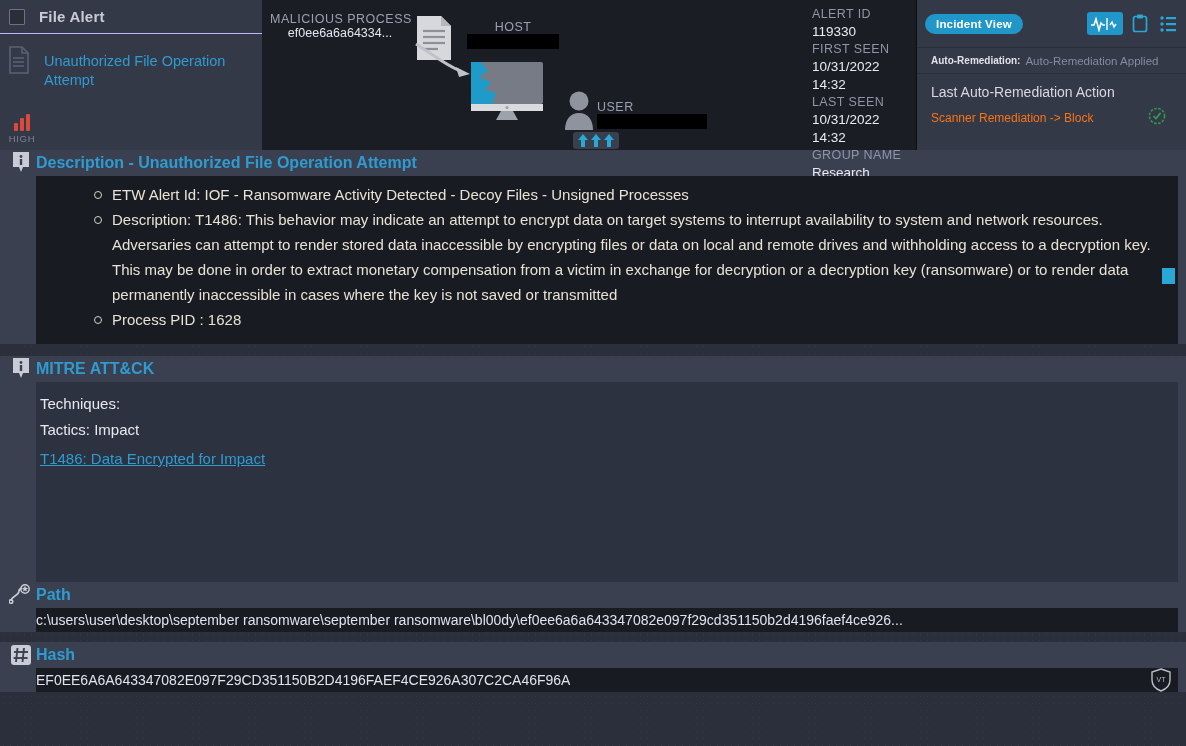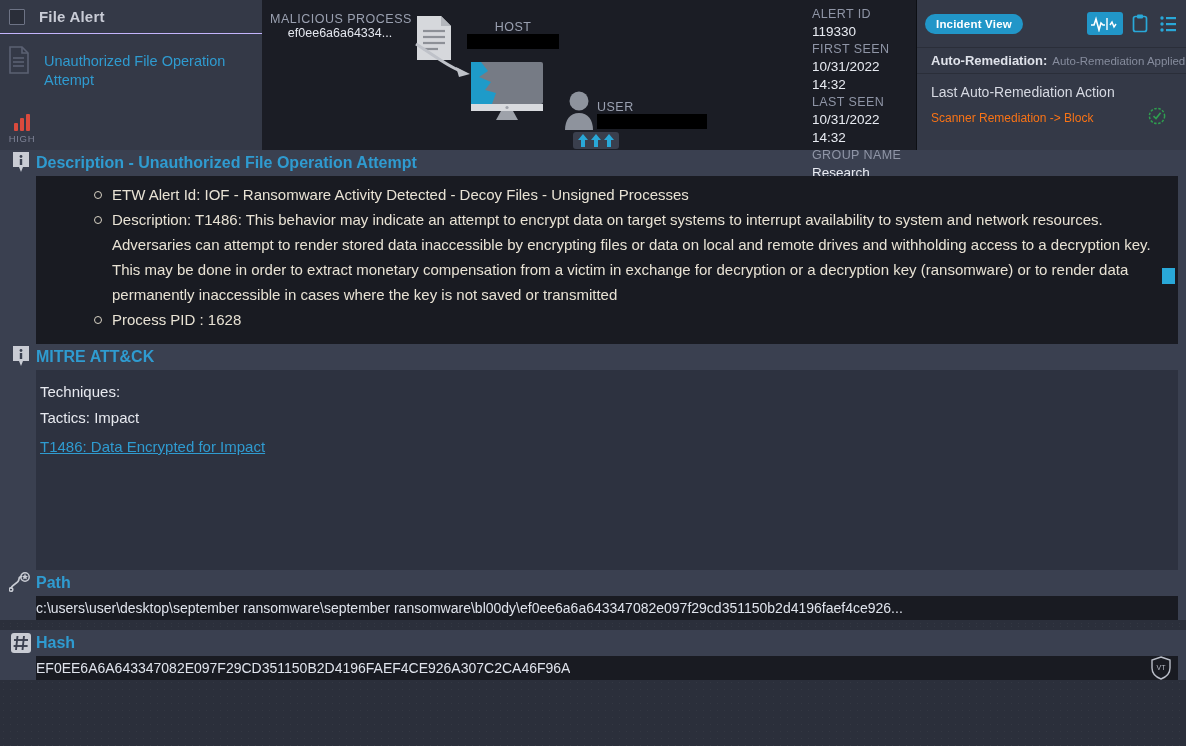--- a/index.html
+++ b/index.html
@@ -82,37 +82,37 @@
   .icon-btns { display: flex; gap: 5px; align-items: center; }
   .ibtn {
     width: 23px; height: 23px; display: flex; align-items: center; justify-content: center;
     border-radius: 3px;
   }
   .ibtn.filled { background: #2196c8; width: 36px; }
   .rem-row1 {
     height: 26px; display: flex; align-items: center; gap: 5px;
     padding-left: 14px; border-bottom: 1px solid #2a2e39;
   }
-  .rem-strong { color: #dfe2ea; font-size: 13px; font-weight: bold; }
+  .rem-strong { color: #dfe2ea; font-size: 10px; font-weight: bold; }
   .rem-sub { color: #868c9d; font-size: 11.5px; }
   .rem-body { padding: 10px 12px 0 14px; }
   .rem-h2 { color: #d6d9e2; font-size: 14px; margin-bottom: 7px; }
   .rem-action-row { display: flex; align-items: center; justify-content: space-between; padding-right: 8px; }
   .rem-action { color: #f97316; font-size: 12px; }
 
   
   .section-header {
     display: flex; align-items: center; gap: 0;
     height: 26px; padding-left: 6px; background: #3a4050;
   }
   .section-title { color: #2f9bd0; font-size: 16px; font-weight: bold; }
   .sec-wrap { background: #3a4050; }
 
   .desc-box {
-    margin: 0 8px 0 36px; background: #191b22; position: relative;
+    margin: 0 8px 12px 36px; background: #191b22; position: relative;
     height: 168px; overflow: hidden; padding: 6px 16px 0 10px;
   }
   .bullets { list-style: none; margin-left: 48px; }
   .bullets li {
     position: relative; color: #e8e2d4; font-size: 15px; line-height: 25px;
     padding-left: 18px;
   }
   .bullets li::before {
     content: ""; position: absolute; left: 0; top: 9px;
     width: 6px; height: 6px; border: 1px solid #d8d2c4; border-radius: 50%;

